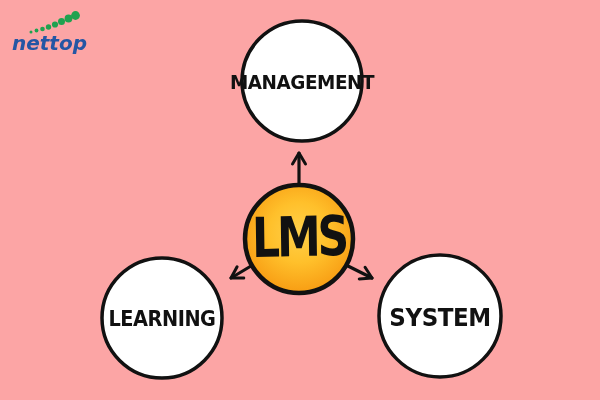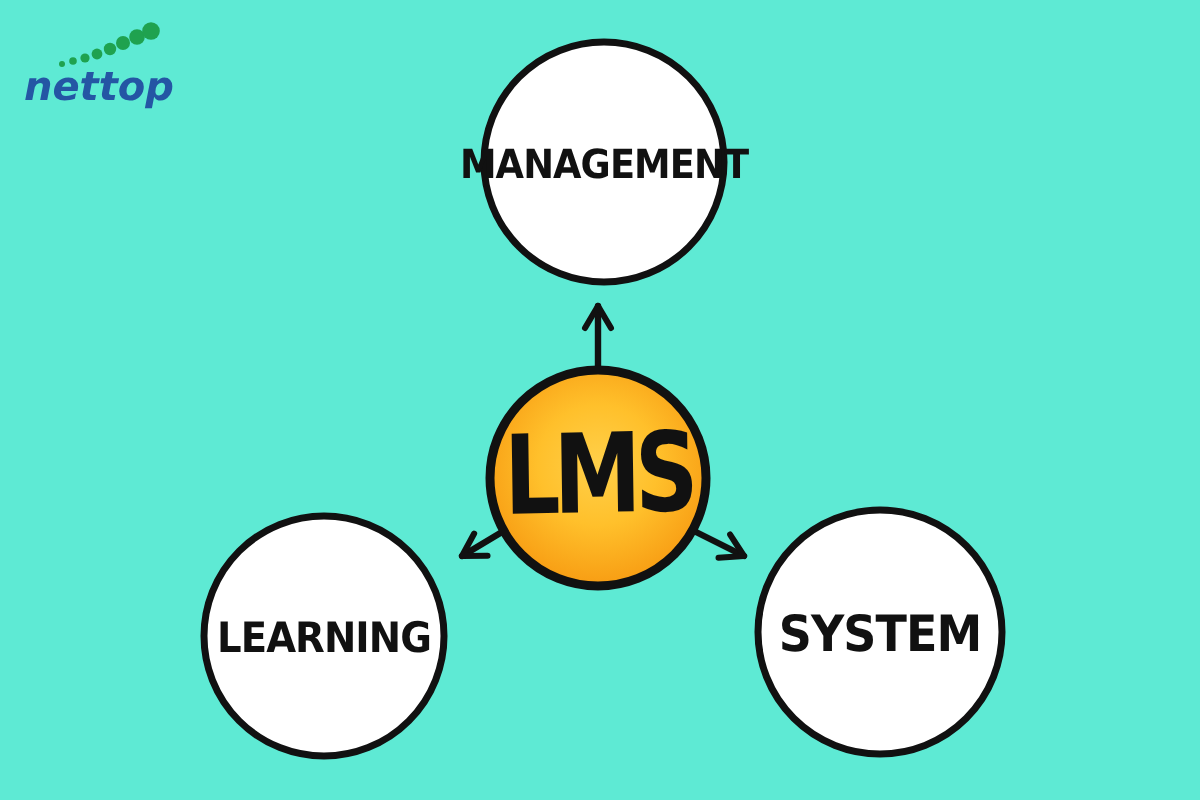--- a/index.html
+++ b/index.html
@@ -5,21 +5,21 @@
   html, body {
     margin: 0;
     padding: 0;
     background: #ffffff;
     font-family: "DejaVu Sans", "Liberation Sans", sans-serif;
   }
   .canvas {
     position: relative;
     width: 600px;
     height: 400px;
-    background: #5eead4;
+    background: #fca5a5;
     overflow: hidden;
   }
   .diagram-layer {
     position: absolute;
     left: 0;
     top: 0;
     width: 600px;
     height: 400px;
   }
   .label {

